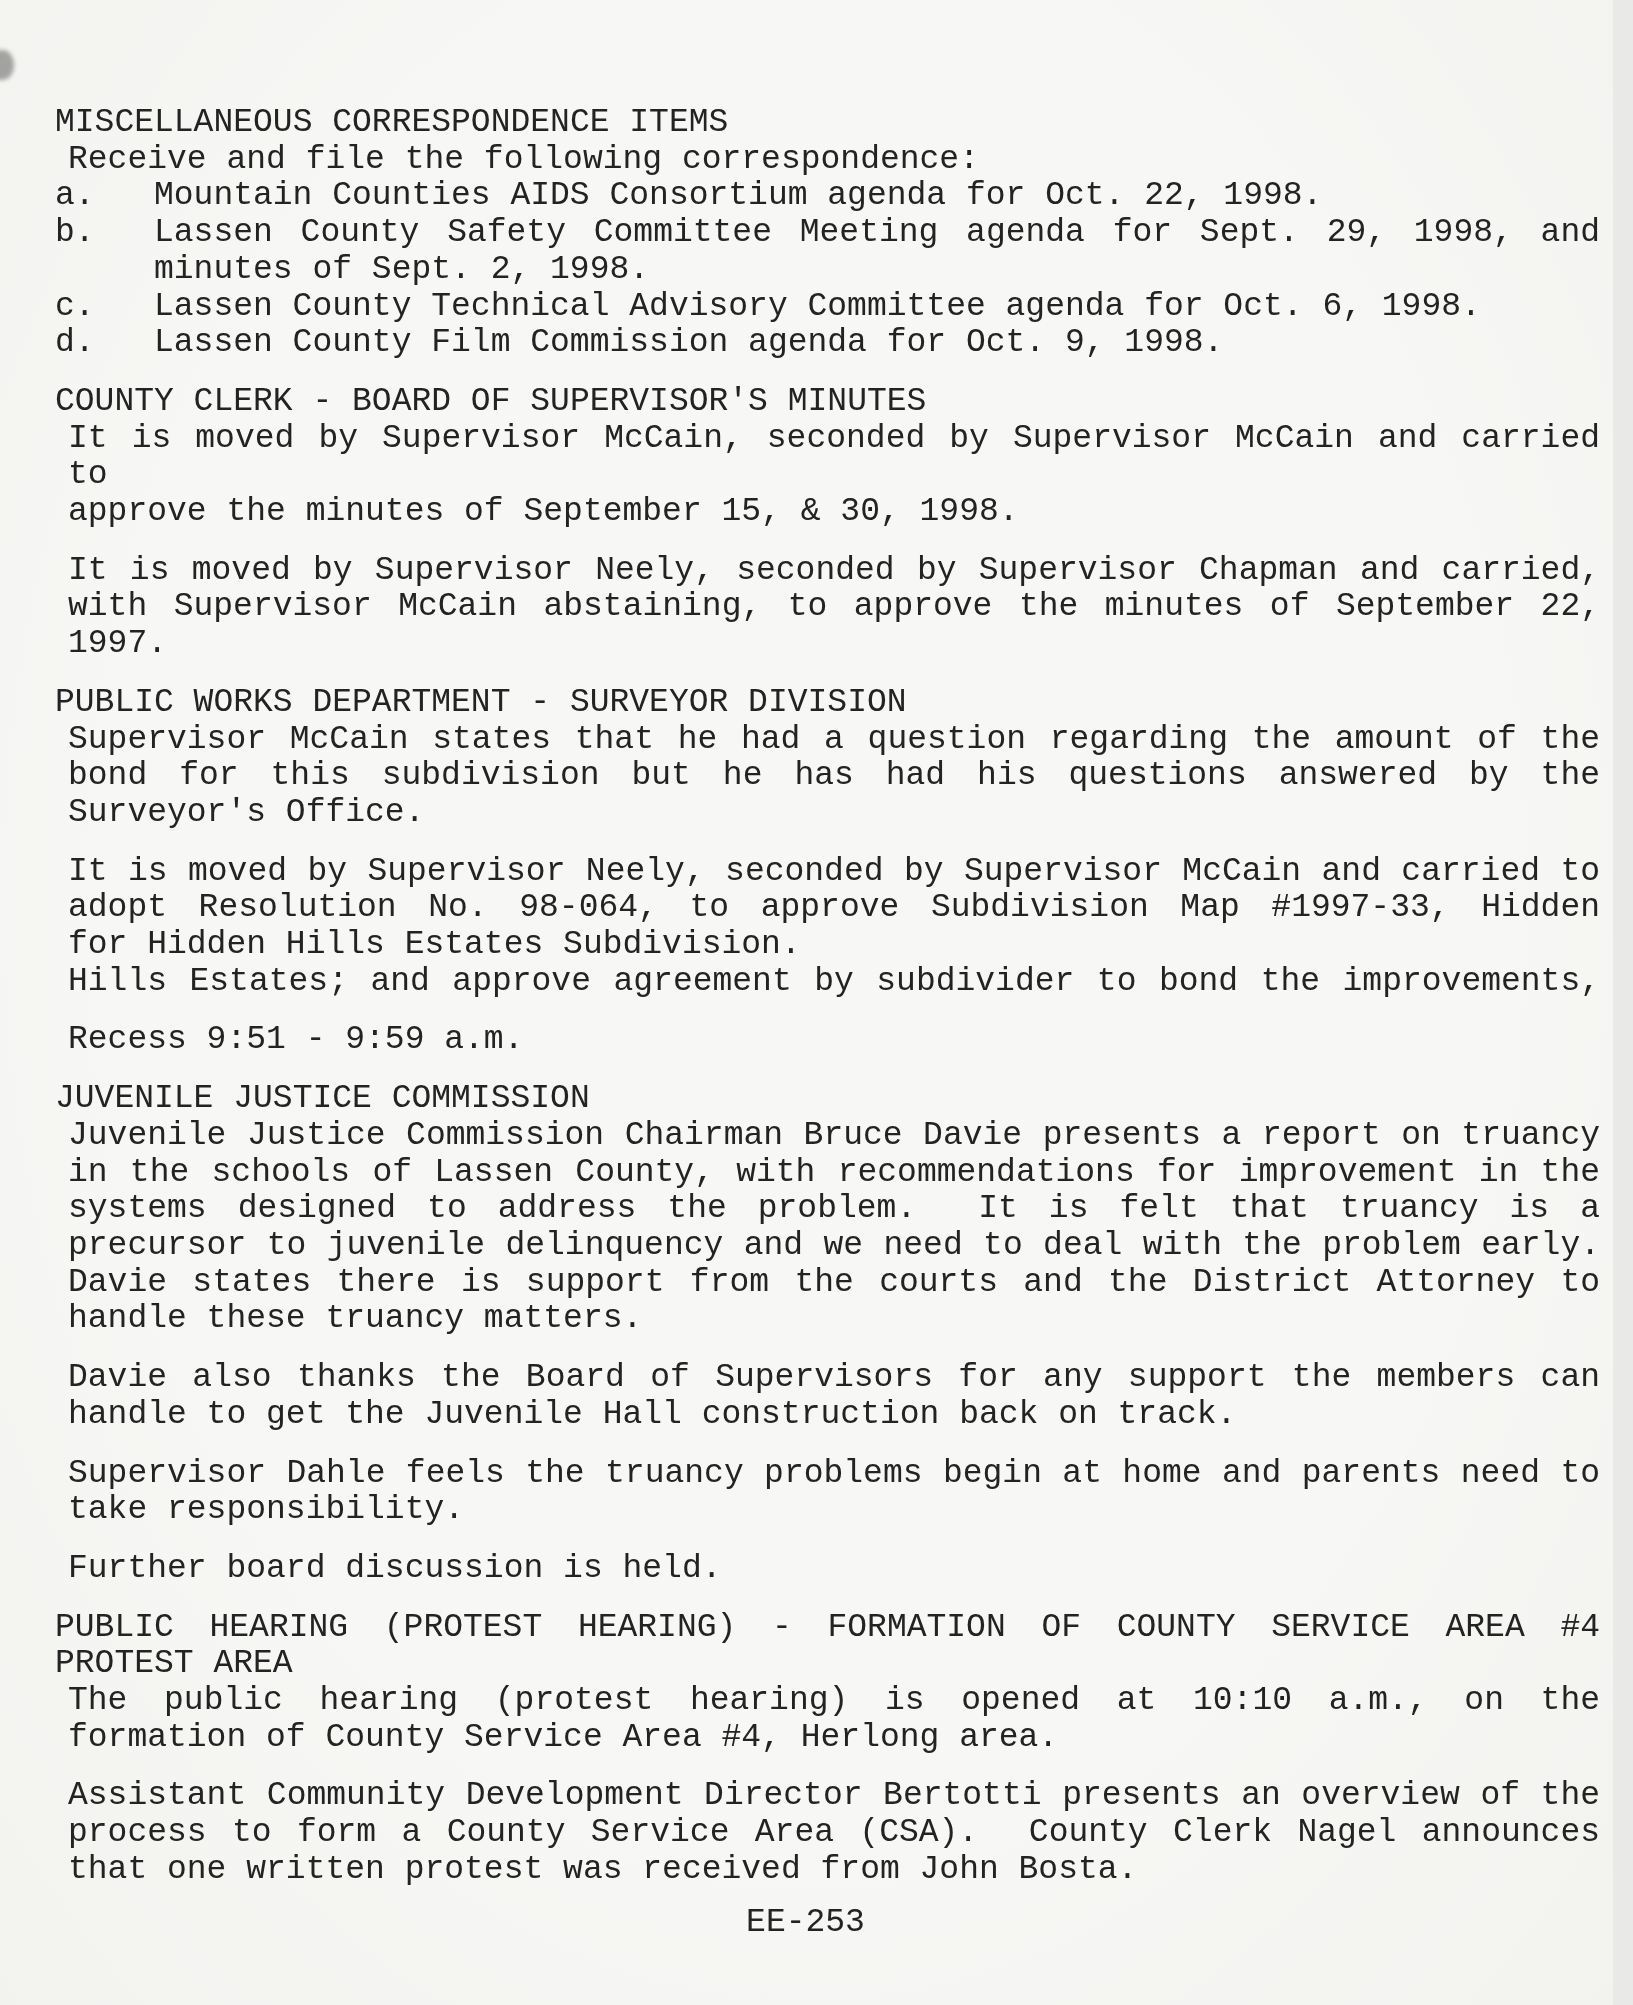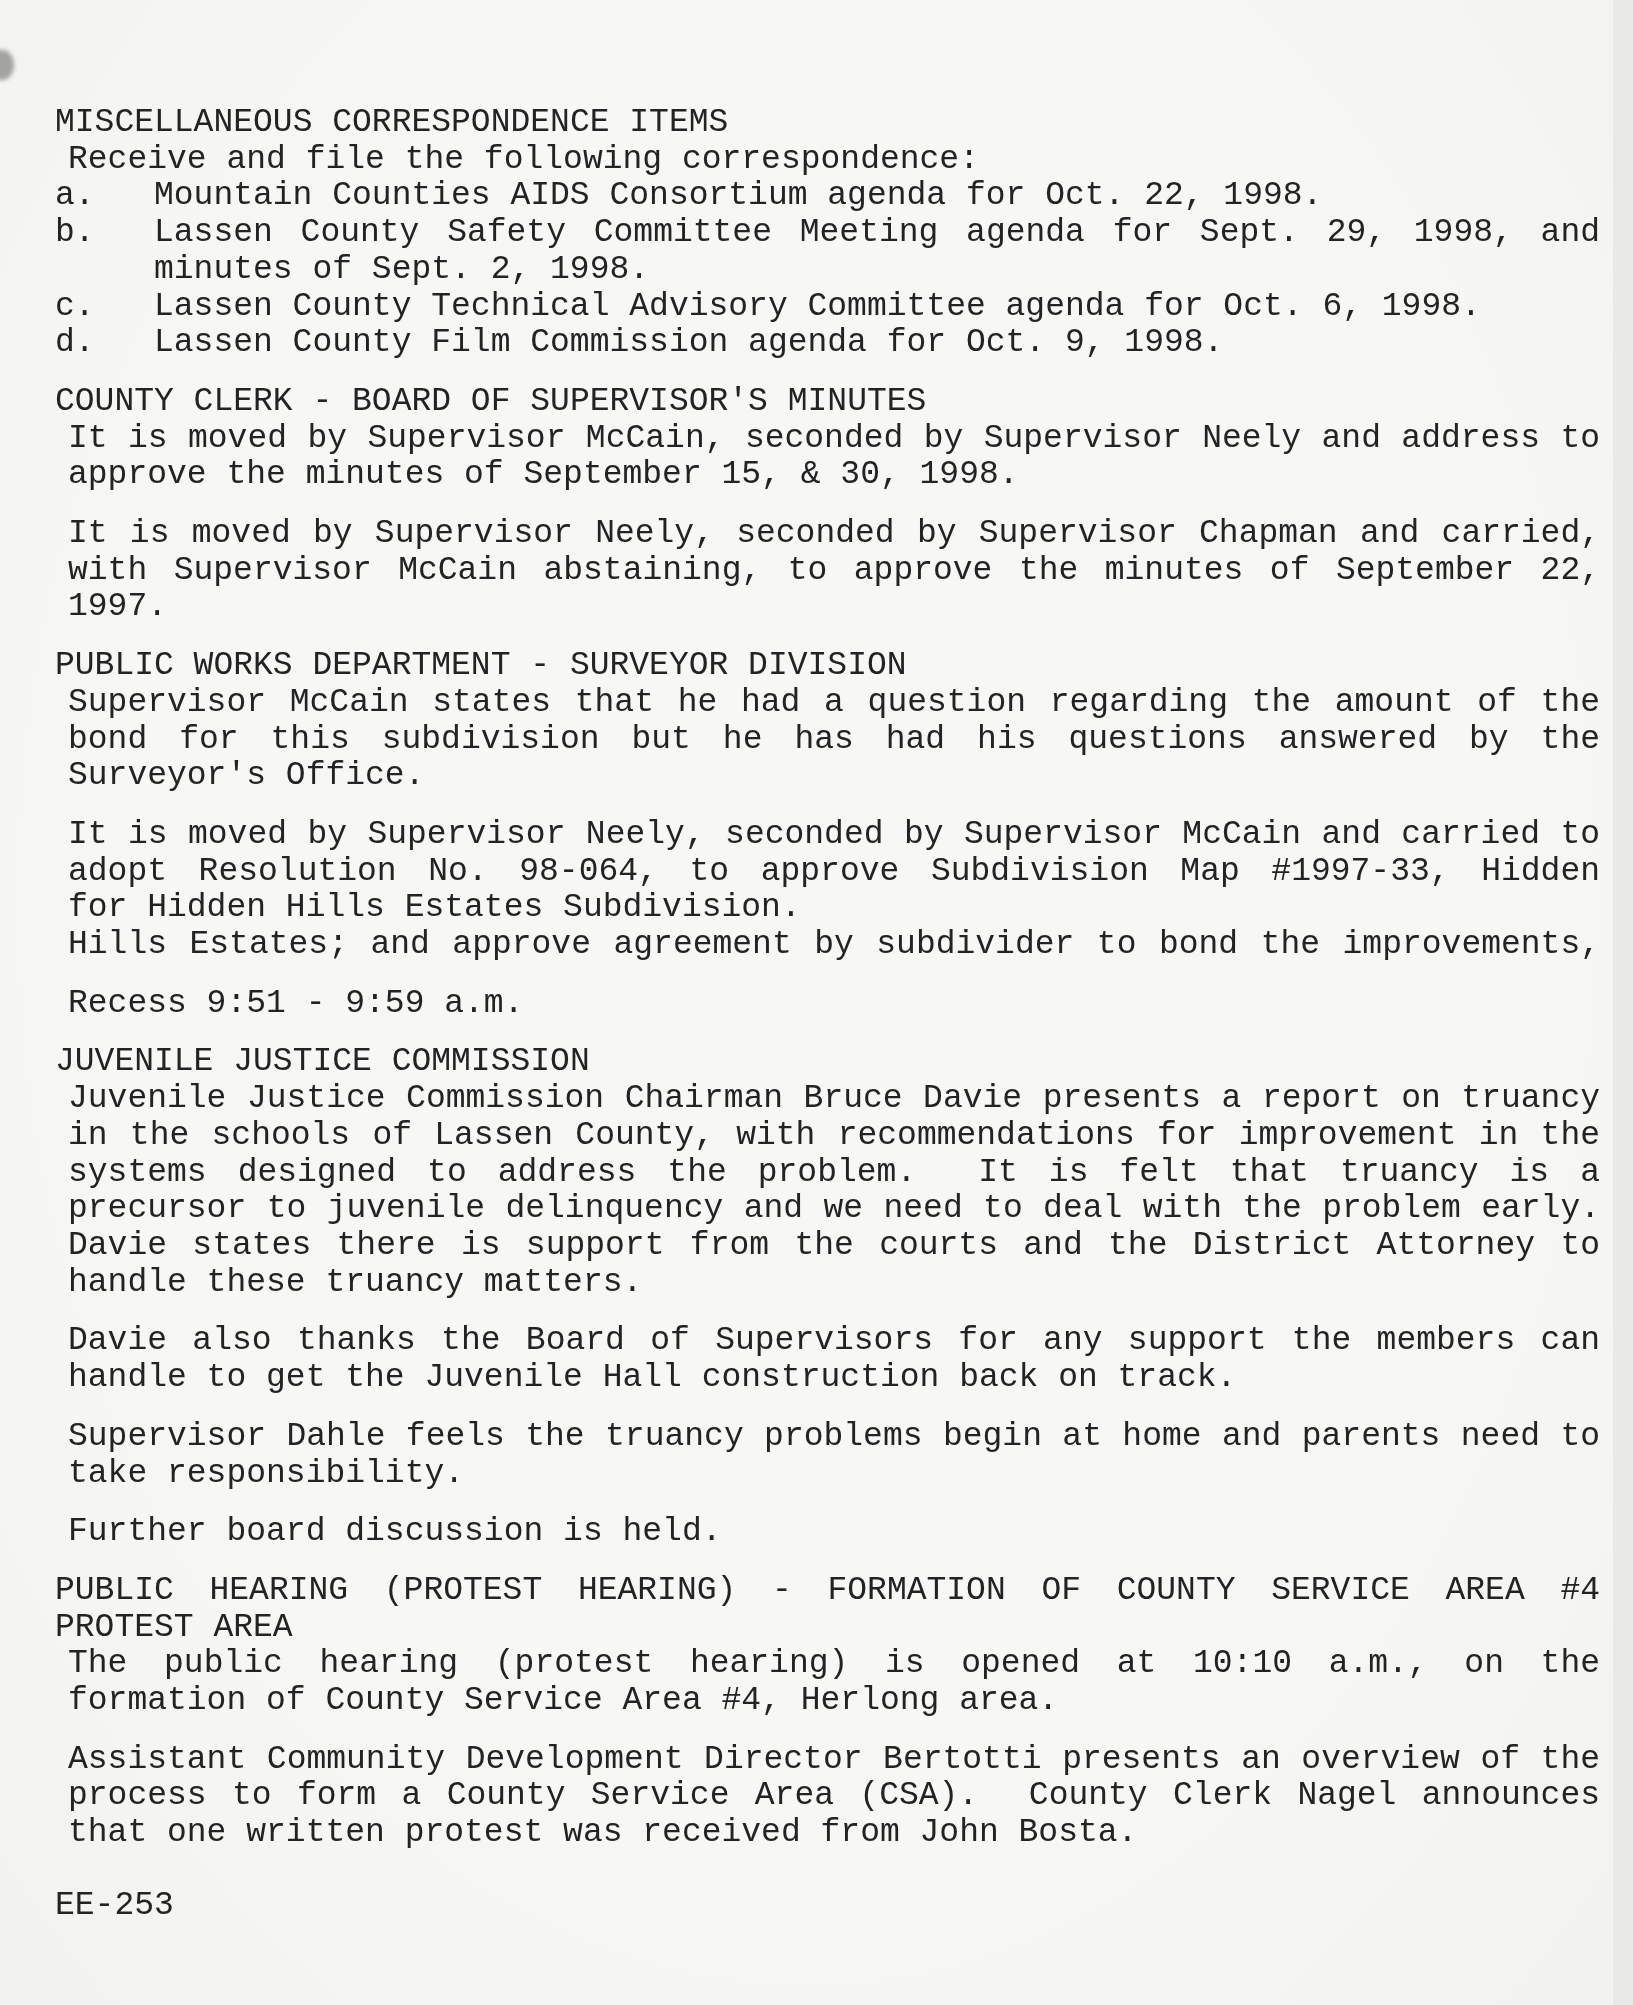--- a/index.html
+++ b/index.html
@@ -23,21 +23,21 @@
   }
   .line{white-space:pre-wrap;}
   
   .st{text-align:justify;text-align-last:justify;}
   .sec{margin-top:22px;}
   .sec:first-child{margin-top:0;}
   .p{margin-top:22px;margin-left:13px;}
   .p.first{margin-top:0;}
   .li{position:relative;padding-left:99px;}
   .li .marker{position:absolute;left:0;top:0;}
-  .footer{margin-top:36px;text-align:left;padding-right:44px;}
+  .footer{margin-top:16px;text-align:center;padding-right:44px;}
 </style>
 </head>
 <body>
 
 <div class="page">
   <div class="scan-smudge"></div>
   <div class="content">
 
   <div class="sec">
         <div class="h">
@@ -62,21 +62,21 @@
         <div class="li">
           <span class="marker">d.</span>
           <div class="line">Lassen County Film Commission agenda for Oct. 9, 1998.</div>
         </div>
       </div>
       <div class="sec">
         <div class="h">
           <div class="line">COUNTY CLERK - BOARD OF SUPERVISOR'S MINUTES</div>
         </div>
         <div class="p first">
-          <div class="line st">It is moved by Supervisor McCain, seconded by Supervisor Neely and address to</div>
+          <div class="line st">It is moved by Supervisor McCain, seconded by Supervisor McCain and carried to</div>
           <div class="line">approve the minutes of September 15, &amp; 30, 1998.</div>
         </div>
         <div class="p">
           <div class="line st">It is moved by Supervisor Neely, seconded by Supervisor Chapman and carried,</div>
           <div class="line st">with Supervisor McCain abstaining, to approve the minutes of September 22,</div>
           <div class="line">1997.</div>
         </div>
       </div>
       <div class="sec">
         <div class="h">

